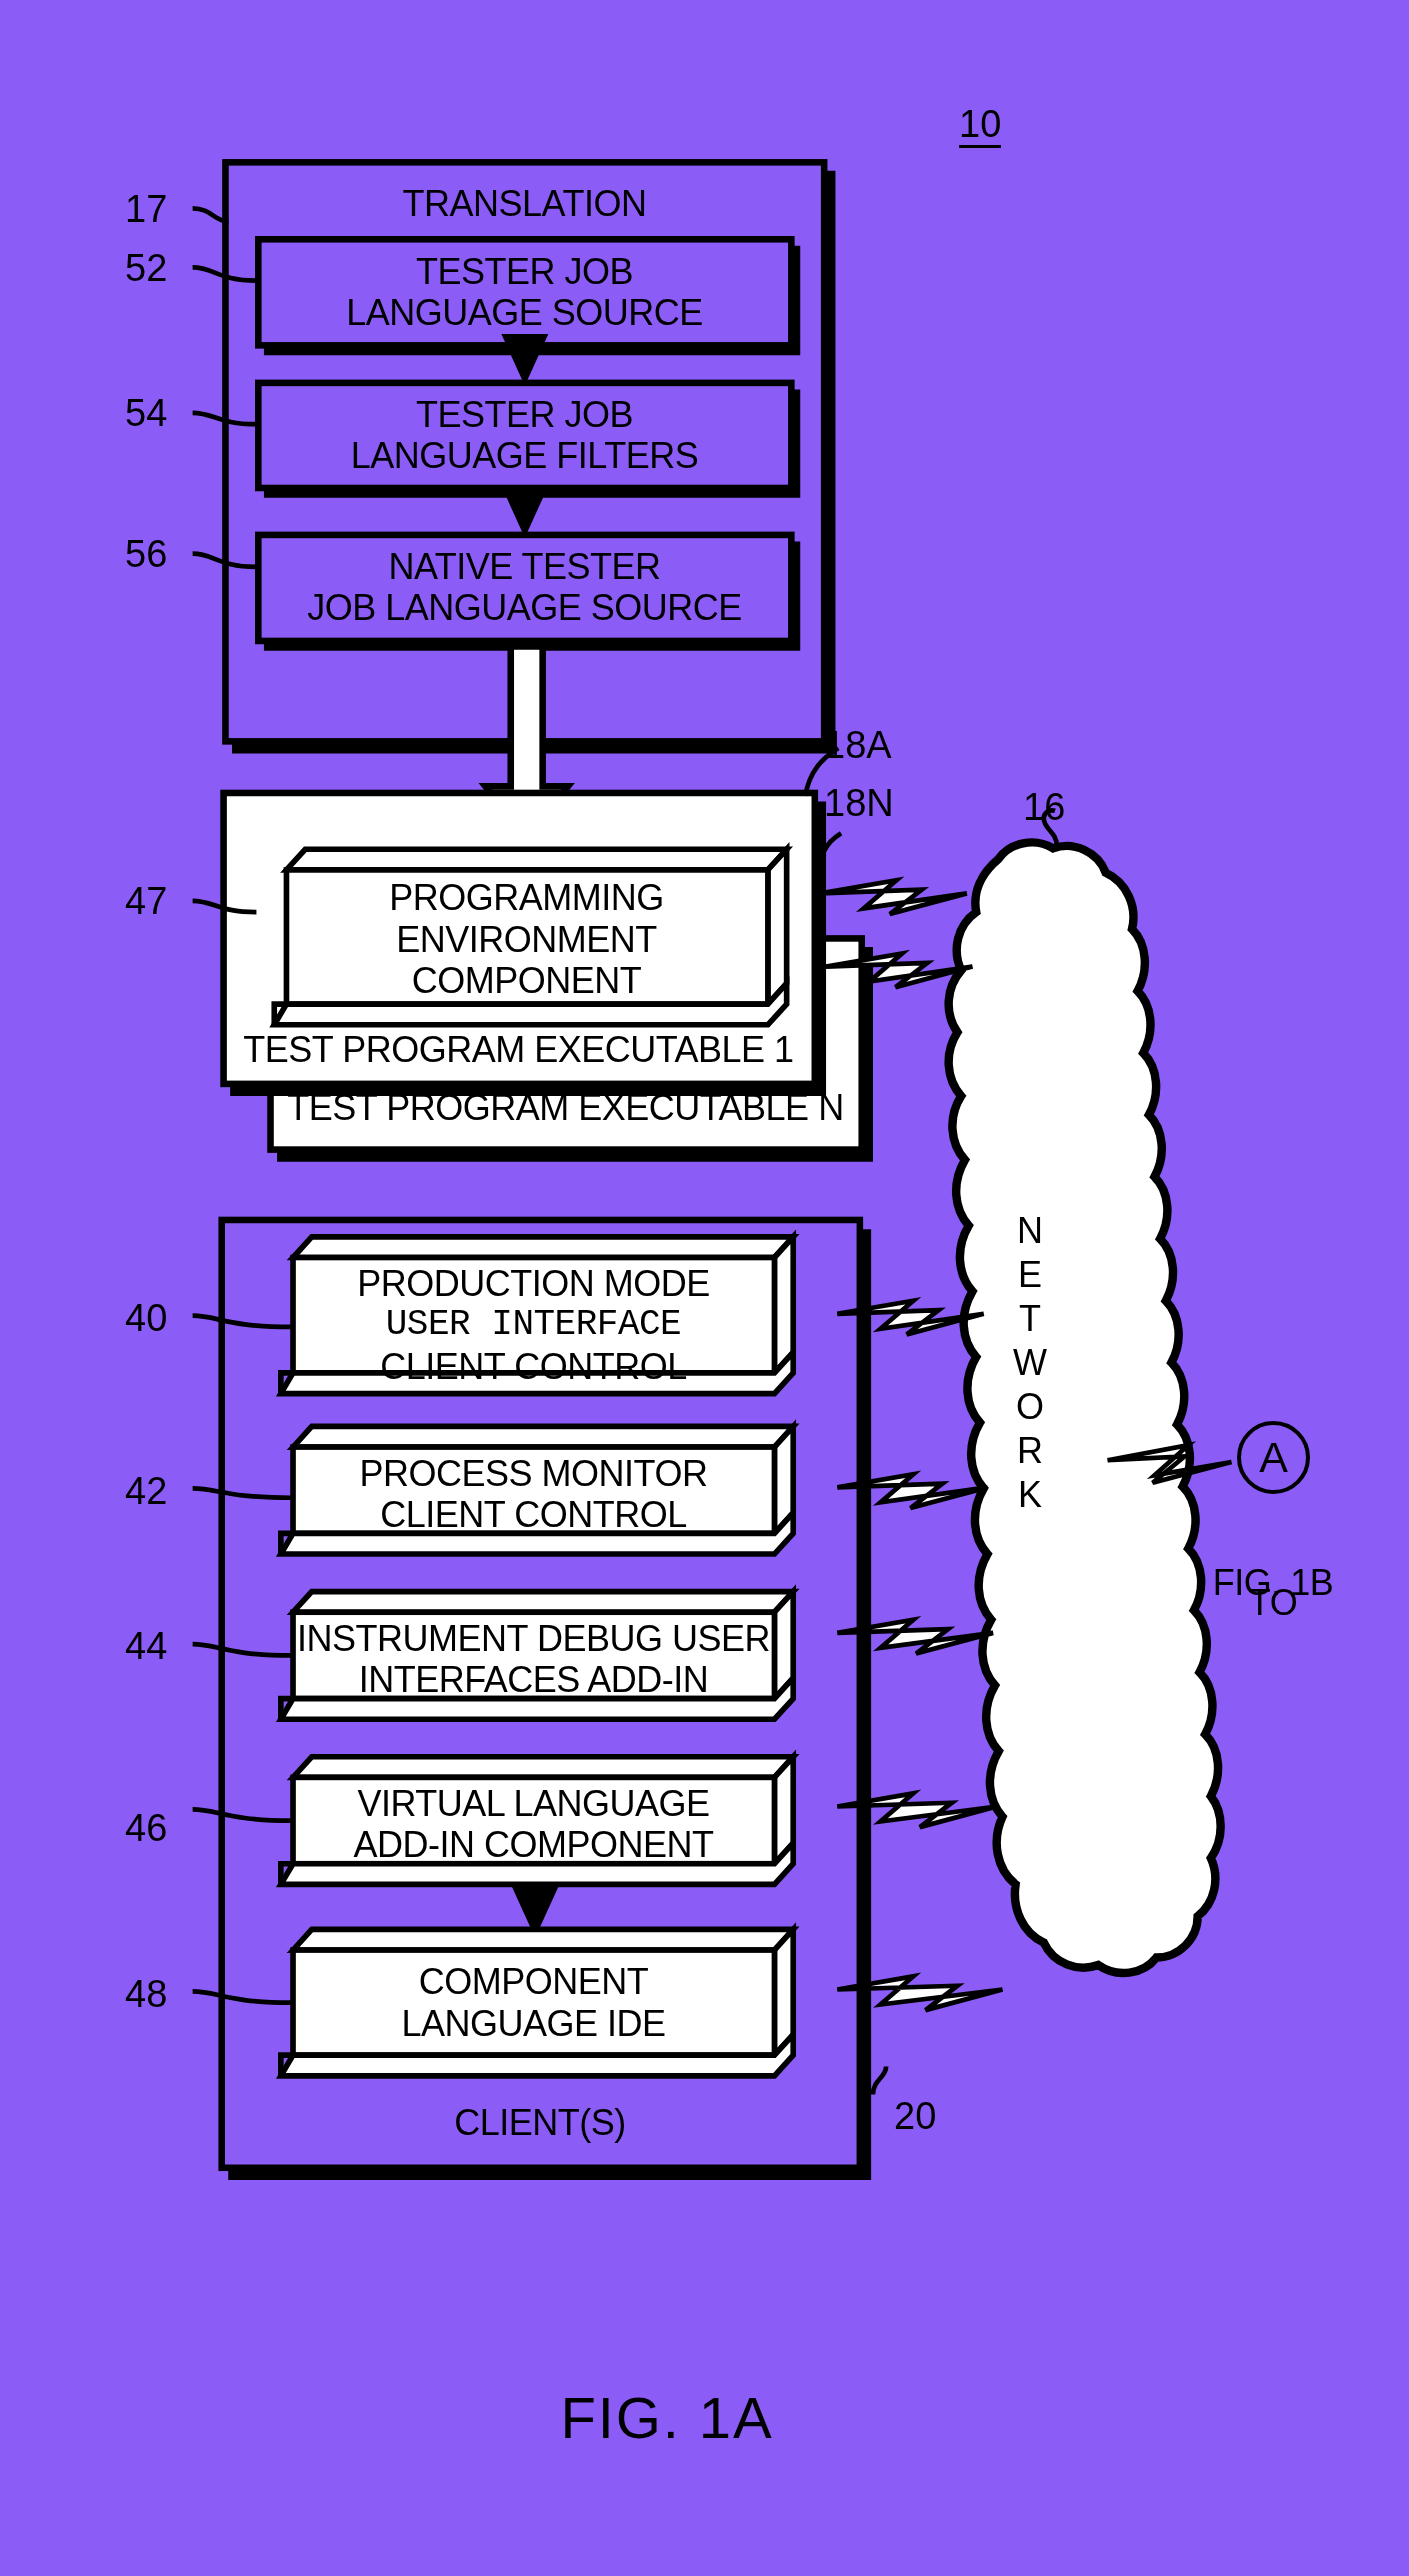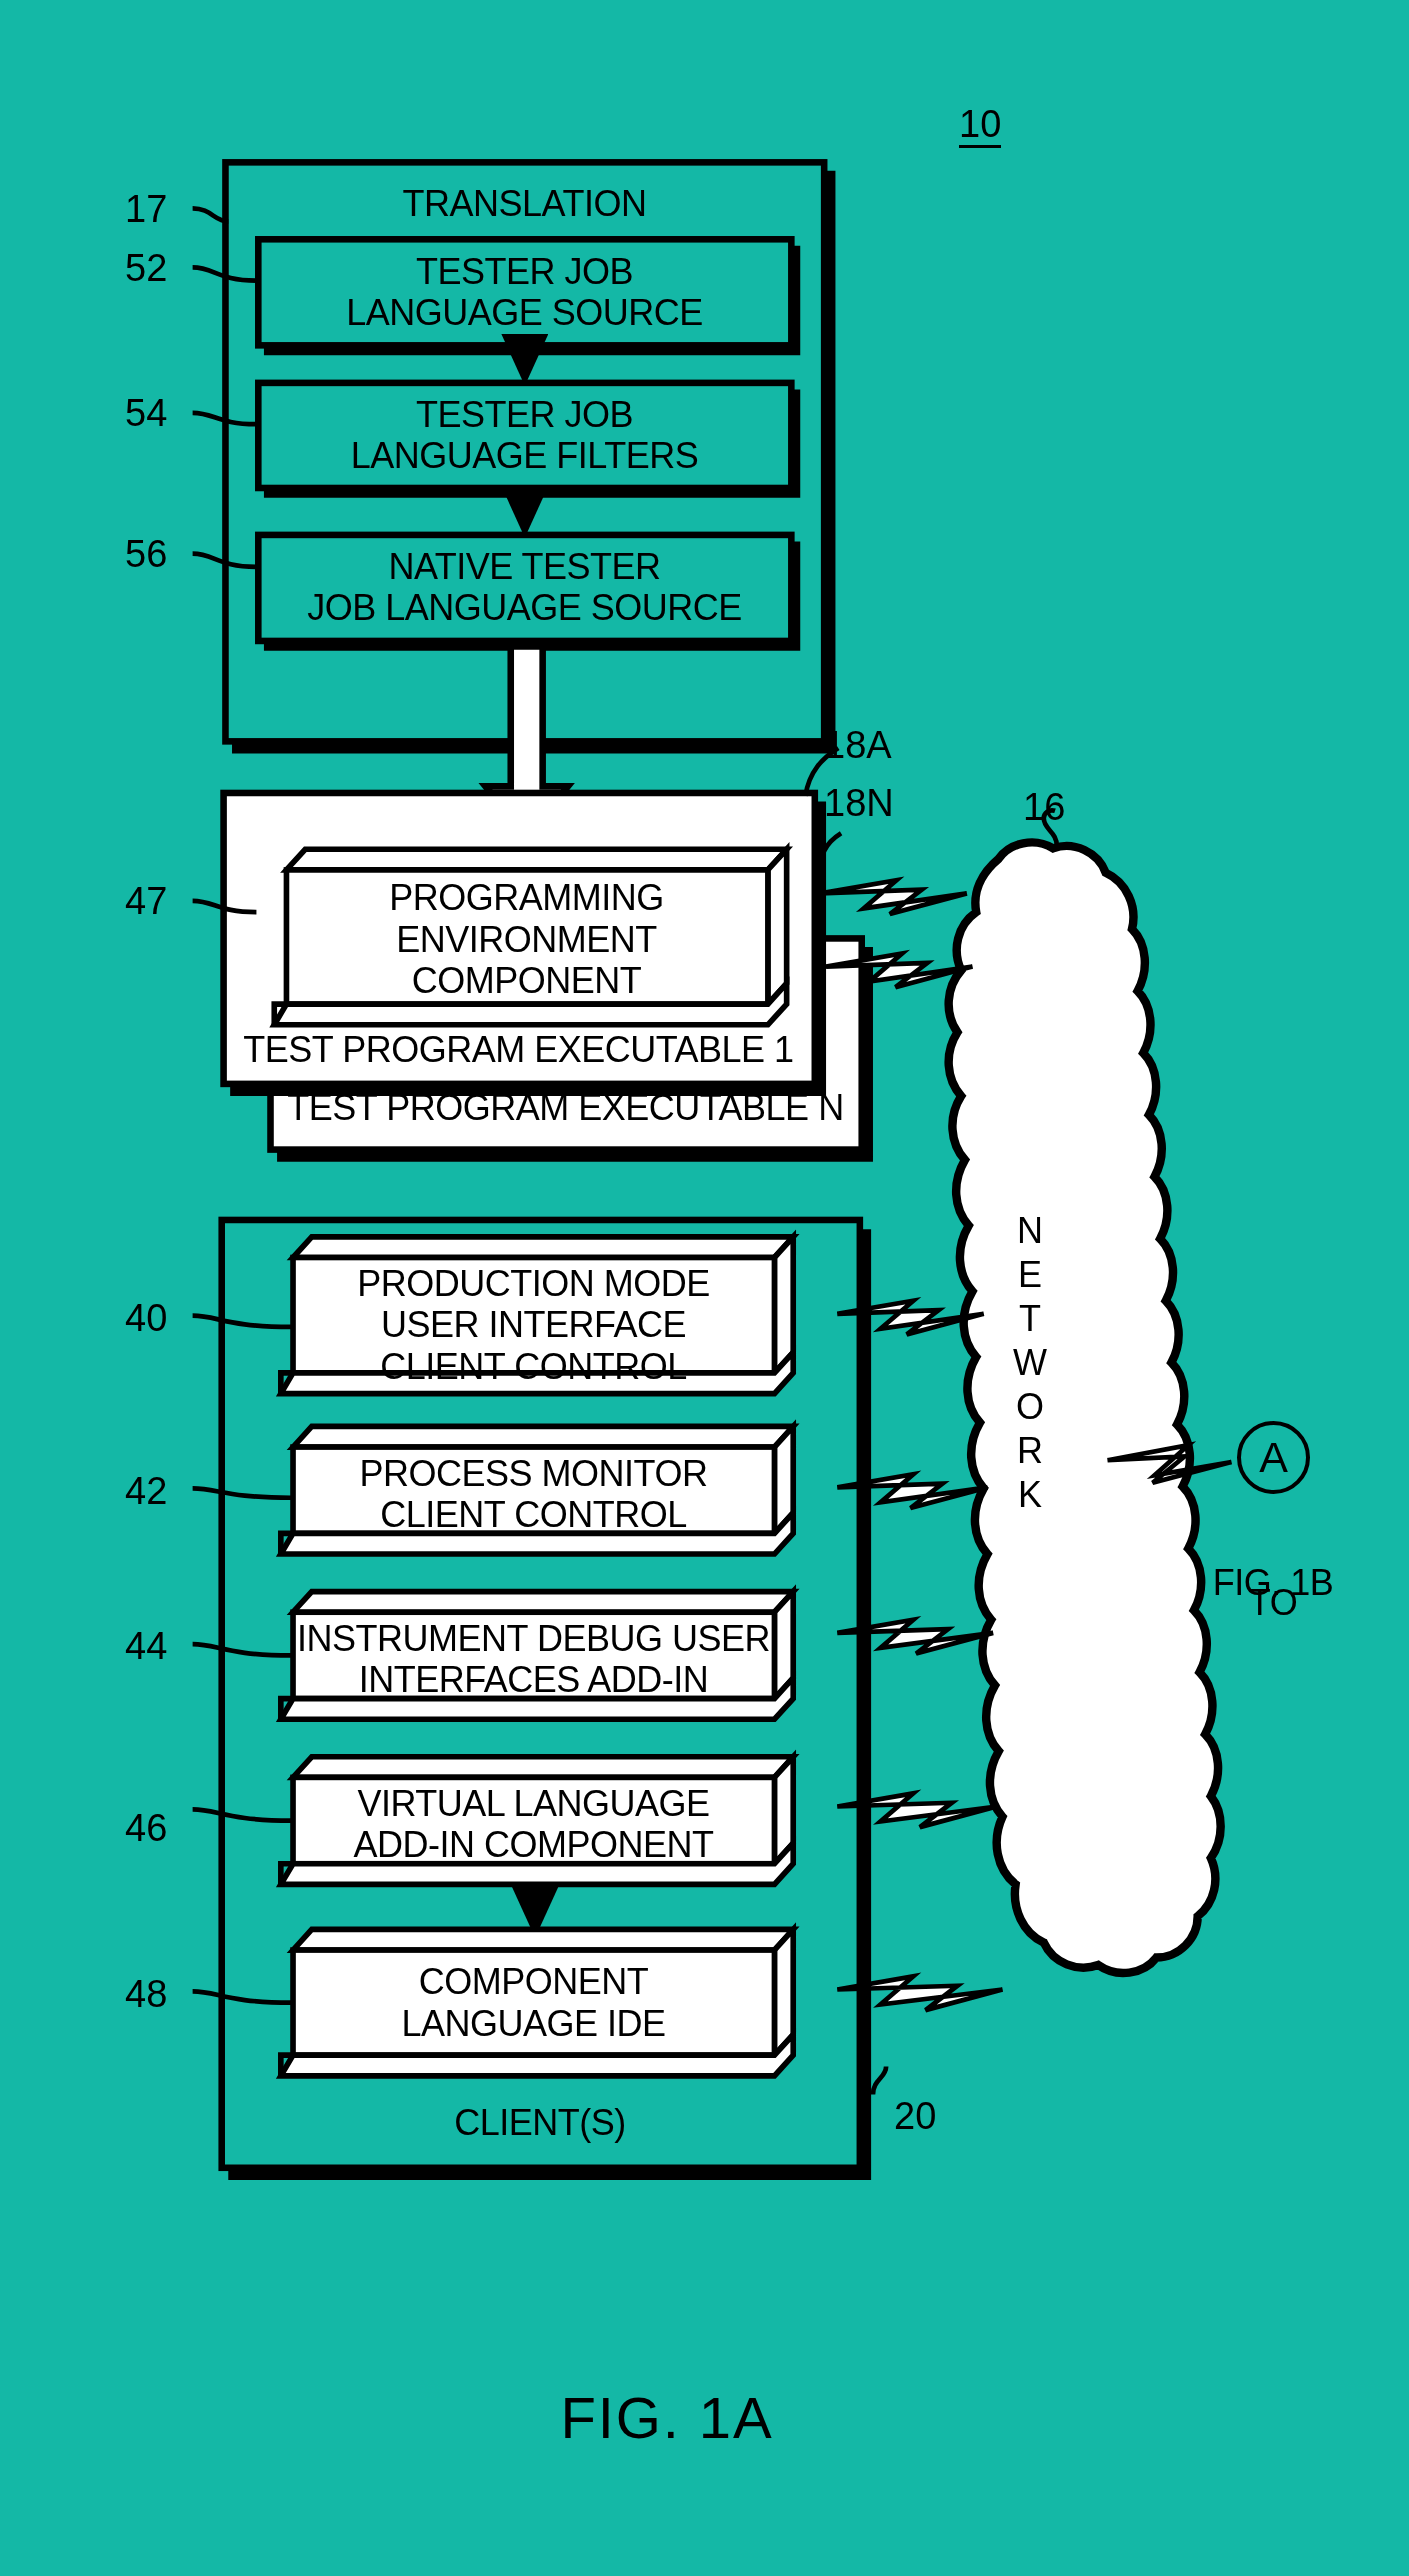--- a/index.html
+++ b/index.html
@@ -9,21 +9,21 @@
     background: #ffffff;
   }
   body {
     font-family: "Liberation Sans", sans-serif;
     color: #000000;
   }
   #page {
     position: relative;
     width: 1410px;
     height: 2576px;
-    background: #14b8a6;
+    background: #8b5cf6;
     overflow: hidden;
   }
   svg.layer {
     position: absolute;
     left: 0;
     top: 0;
     width: 1410px;
     height: 2576px;
   }
   .txt {
@@ -314,21 +314,21 @@
     <div>O</div>
     <div>R</div>
     <div>K</div>
   </div>
 
   <div class="circ-a" style="left:1237px; top:1421px;">A</div>
   <div class="txt blocktext" style="left:1198px; top:1554px; width:150px;margin-top:28px;">TO</div>
   <div class="txt blocktext" style="left:1198px; top:1562px; width:150px;">FIG. 1B</div>
 
   <div class="txt blocktext" style="left:293px; top:1263px; width:481px;">PRODUCTION MODE</div>
-  <div class="txt blocktext" style="left:293px; top:1304px; width:481px;">USER INTERFACE</div>
+  <div class="txt blocktext" style="left:293px; top:1304px; width:481px;font-family:Liberation Mono, monospace;">USER INTERFACE</div>
   <div class="txt blocktext" style="left:293px; top:1346px; width:481px;">CLIENT CONTROL</div>
   <div class="ref" style="left:125px; top:1297px;">40</div>
 
   <div class="txt blocktext" style="left:293px; top:1453px; width:481px;">PROCESS MONITOR</div>
   <div class="txt blocktext" style="left:293px; top:1494px; width:481px;">CLIENT CONTROL</div>
   <div class="ref" style="left:125px; top:1470px;">42</div>
 
   <div class="txt blocktext" style="left:293px; top:1618px; width:481px;">INSTRUMENT DEBUG USER</div>
   <div class="txt blocktext" style="left:293px; top:1659px; width:481px;">INTERFACES ADD-IN</div>
   <div class="ref" style="left:125px; top:1625px;">44</div>

